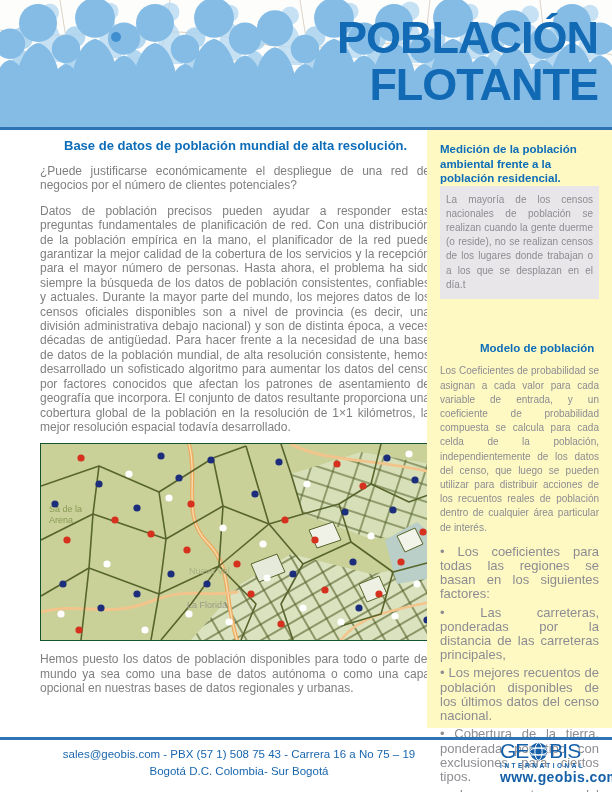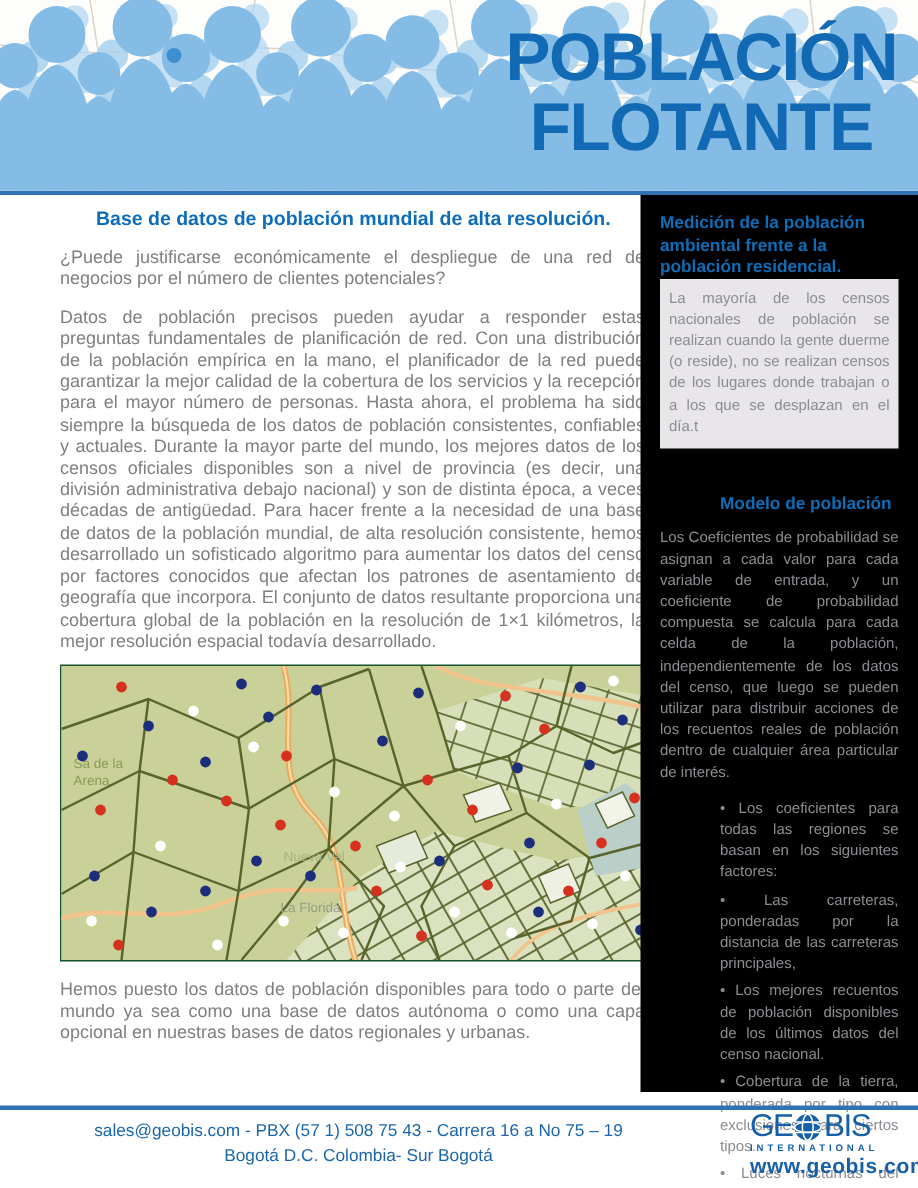--- a/index.html
+++ b/index.html
@@ -1,38 +1,38 @@
 <!DOCTYPE html>
 <html><head>
 <meta charset="utf-8">
 <style>
   html,body{margin:0;padding:0;background:#ffffff;}
   .page{position:relative;width:612px;height:792px;background:#fff;overflow:hidden;
         font-family:"Liberation Sans",sans-serif;}
   
   .header{position:absolute;left:0;top:0;width:612px;height:127px;border-bottom:3px solid #2e74b5;}
   .header svg{position:absolute;left:0;top:0;}
-  .hdr-title{position:absolute;right:14px;top:14px;text-align:center;color:#1269b4;
+  .hdr-title{position:absolute;right:14px;top:14px;text-align:right;color:#1269b4;
              font-weight:bold;font-size:45px;line-height:47px;letter-spacing:-1px;}
   
   .maincol{position:absolute;left:40px;top:138px;width:390px;}
   .main-h{color:#0d6db8;font-size:13px;font-weight:bold;margin:0 0 0 0;padding-left:24px;}
   .maincol p{color:#7f7f7f;font-size:12px;line-height:14.4px;text-align:justify;margin:11px 0 0 0;}
   .mapwrap{margin-top:9px;width:390px;height:196px;border:1px solid #14532d;box-sizing:content-box;}
   
-  .sidebar{position:absolute;left:427px;top:130px;width:185px;height:598px;background:#000000;
+  .sidebar{position:absolute;left:427px;top:130px;width:185px;height:598px;background:#fef9c3;
            box-sizing:border-box;padding:12px 13px;}
   .side-h{color:#0d6db8;font-size:11.5px;font-weight:bold;line-height:14.5px;margin:0;}
   .side-box{background:#e9e6ea;margin-top:10px;padding:7px 6px;}
   .sidebar p,.side-box{color:#8c8c92;font-size:10px;line-height:14.2px;text-align:justify;margin:0;}
   .sidebar p{margin-top:9px;}
-  .side-h2{margin-top:30px;padding-left:40px;}
+  .side-h2{margin-top:42px;padding-left:40px;}
   .bullets{margin-top:10px;}
-  .bullet{position:relative;color:#8c8c92;font-size:10px;line-height:14.2px;text-align:justify;
-          padding-left:0;margin-top:4px;margin-left:40px;}
+  .bullet{position:relative;color:#8c8c92;font-size:13px;line-height:14.2px;text-align:justify;
+          padding-left:0;margin-top:4px;}
   .bullet::before{content:"• ";color:#8c8c92;}
   
   .footer-rule{position:absolute;left:0;top:737px;width:612px;height:3px;background:#2e74b5;}
   .contact{position:absolute;left:0;top:746px;width:478px;text-align:center;color:#1a66ad;
            font-size:11.5px;font-weight:normal;line-height:17px;}
   .logo{position:absolute;left:500px;top:741px;width:104px;color:#1560a8;}
   .logo-row{display:flex;align-items:center;justify-content:flex-start;}
   .logo-txt{font-weight:400;font-size:21px;letter-spacing:-1px;line-height:20px;}
   .logo-globe{margin:0 1px;}
   .logo-intl{font-size:6.4px;font-weight:bold;letter-spacing:2.6px;margin-top:1px;}

